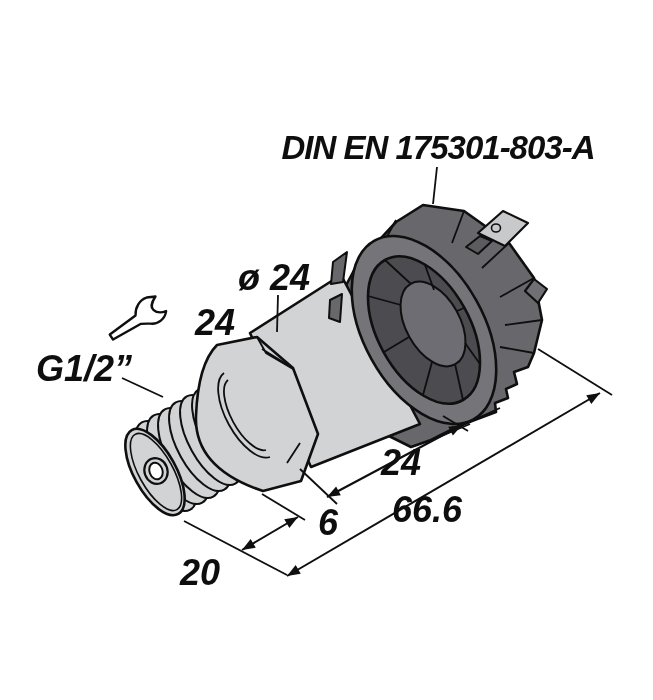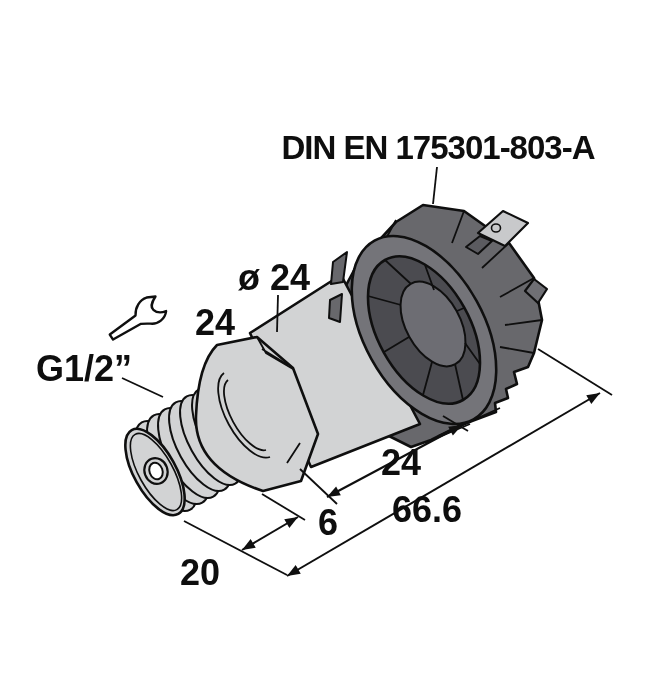--- a/index.html
+++ b/index.html
@@ -1,16 +1,16 @@
 <!DOCTYPE html>
 <html><head>
 <meta charset="utf-8">
 <style>
   html,body{margin:0;padding:0;background:#ffffff;}
-  .stage{position:relative;width:653px;height:700px;background:#ffffff;overflow:hidden;}
+  .stage{position:relative;width:653px;height:700px;background:#ffffff;overflow:hidden;font-style:italic;}
   svg{display:block;}
   .lbl{font-family:"Liberation Sans",sans-serif;font-weight:600;font-size:36px;fill:#0e0e0e;}
   .lbl-din{font-family:"Liberation Sans",sans-serif;font-weight:600;font-size:33px;letter-spacing:-1px;fill:#0e0e0e;}
   .outline{stroke:#0f0f0f;stroke-linejoin:round;stroke-linecap:round;}
   .thin{stroke:#0f0f0f;stroke-width:1.8;fill:none;}
   .dim{stroke:#0f0f0f;stroke-width:2;fill:none;}
 </style>
 </head>
 <body>
 

